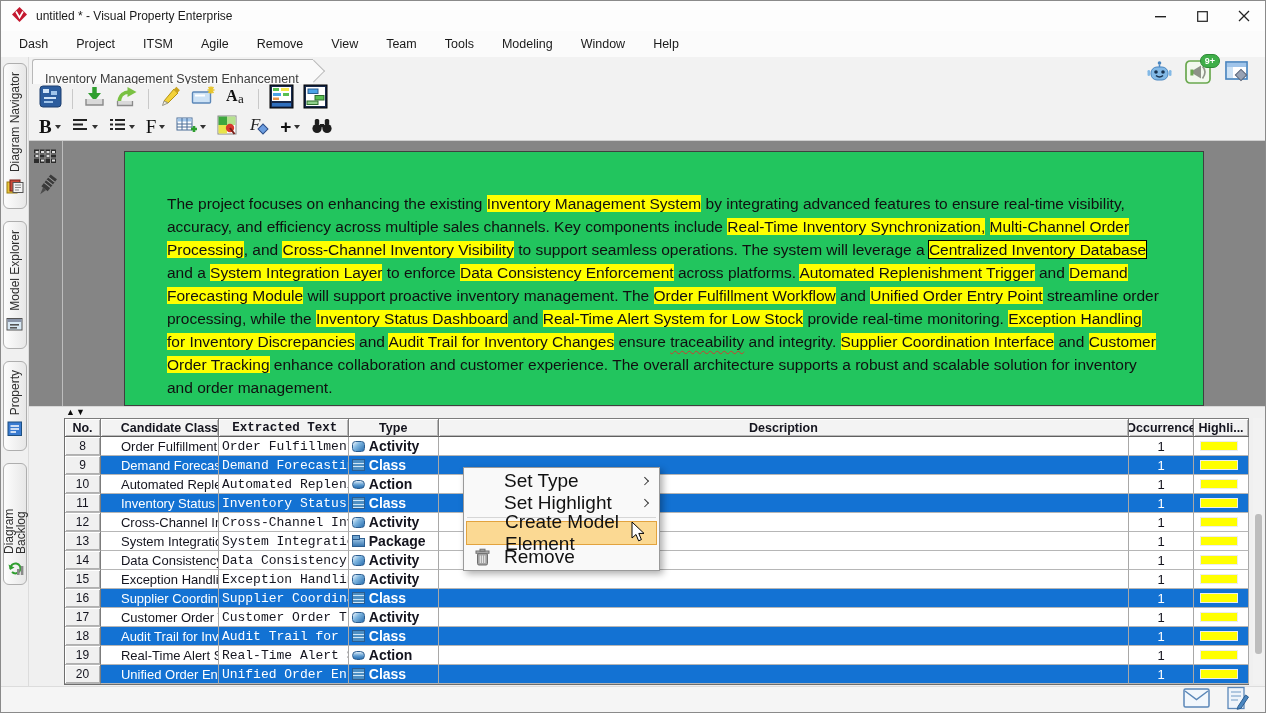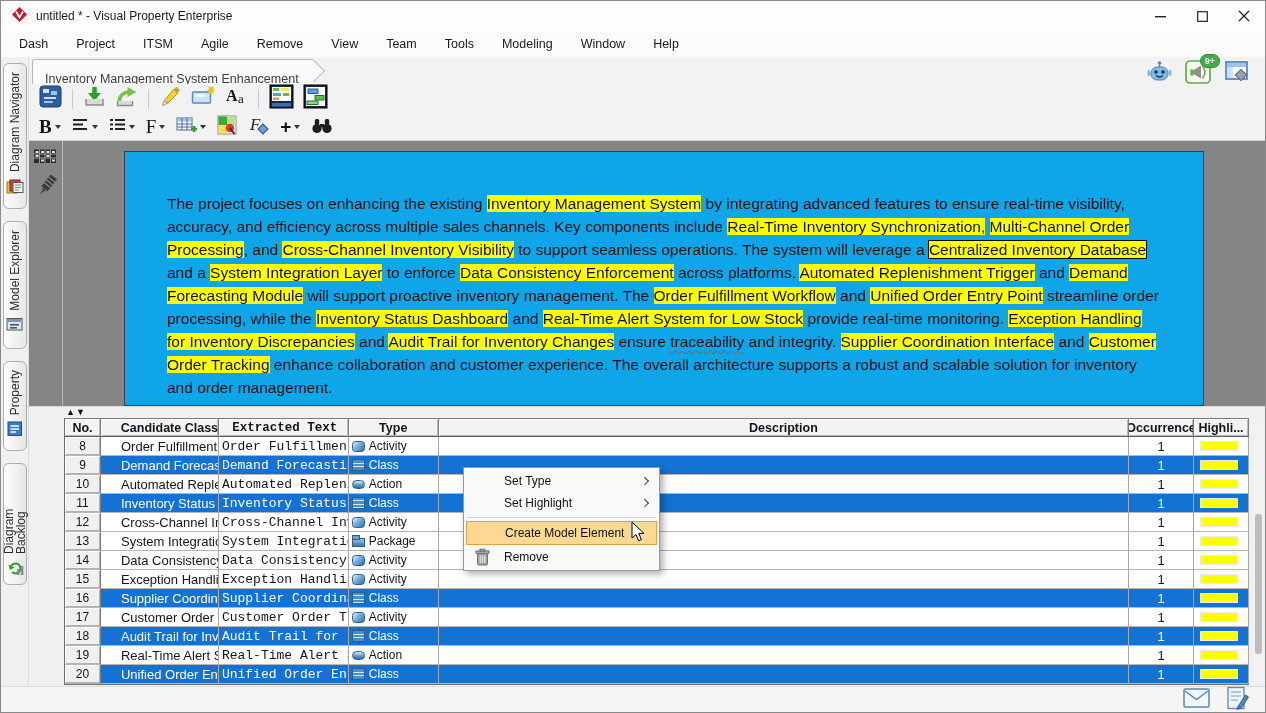--- a/index.html
+++ b/index.html
@@ -52,21 +52,21 @@
   .glyphF{font-family:"Liberation Serif",serif;font-size:19px;color:#111;}
   .glyphPlus{font-size:19px;font-weight:bold;color:#111;}
   .dd{width:0;height:0;border-left:3.5px solid transparent;border-right:3.5px solid transparent;
     border-top:4px solid #333;margin-left:3px;}
 
   
   .canvas{position:absolute;left:28px;top:140px;right:0;height:265px;background:#858585;overflow:hidden;}
   .gutter-line{position:absolute;left:33px;top:0;bottom:0;width:1px;background:#bdbdbd;}
   .gutter-ic1{position:absolute;left:4px;top:6px;}
   .gutter-ic2{position:absolute;left:6px;top:32px;}
-  .page{position:absolute;left:95px;top:10px;width:1080px;height:255px;background:#0ea5e9;border:1px solid #3f3f3f;}
+  .page{position:absolute;left:95px;top:10px;width:1080px;height:255px;background:#22c55e;border:1px solid #3f3f3f;}
   .doc-text{position:absolute;left:42px;top:40px;right:44px;font-size:15.5px;line-height:23px;color:#101010;}
   .doc-text span.hl{background:#ffff00;}
   .doc-text span.boxed{box-shadow:0 0 0 1px #000;}
   .doc-text span.sq{text-decoration:underline wavy #d23b2f 1px;text-underline-offset:3px;}
 
   
   .splitter{position:absolute;left:28px;top:405px;right:0;height:12px;background:#f0f0f0;
     border-top:1px solid #d8d8d8;display:flex;align-items:center;}
   .split-arrows{margin-left:37px;font-size:9px;color:#0a0a0a;letter-spacing:1px;line-height:1;}
 
@@ -83,35 +83,35 @@
     border-right:1px solid #7c7c7c;box-shadow:inset 1px 1px 0 #ffffff, inset -1px -1px 0 #b0b0b0;}
   .cw0{width:36px;} .cw1{width:118px;padding-left:20px;} .cw2{width:130px;padding-left:3px;font-family:Liberation Mono, monospace;}
   .cw3{width:90px;} .cw4{width:691px;} .cw5{width:65px;justify-content:center;} .cw6{width:55px;}
   .grow.sel .gcell:not(.numcell){background:#1372d3;color:#ffffff;}
   .ticon{display:inline-block;width:13px;height:12px;margin:0 4px 0 3px;flex:none;}
   .ti-Class{background:repeating-linear-gradient(to bottom,#4d8fc4 0 2.5px,#cfe6f6 2.5px 3.5px);border:1px solid #2c5d8f;}
   .ti-Activity{background:linear-gradient(135deg,#eef6fc 0%,#7fb6e0 40%,#2a6fb0 100%);border:1px solid #2c5d8f;border-radius:3.5px;height:11px;}
   .ti-Action{background:linear-gradient(180deg,#dcecf8 0%,#5d9bd0 55%,#2a6fb0 100%);border:1px solid #2c5d8f;border-radius:5px;height:9px;margin-top:1px;}
   .ti-Package{position:relative;background:linear-gradient(180deg,#9cc4e4,#3a78b2);border:1px solid #2c5d8f;height:9px;margin-top:2px;}
   .ti-Package::before{content:'';position:absolute;left:-1px;top:-4px;width:6px;height:3px;background:#6da3d0;border:1px solid #2c5d8f;}
-  .tlabel{font-size:12px;}
+  .tlabel{font-size:14px;font-weight:bold;}
   .swatch{width:38px;height:10px;background:#ffff00;border:1px solid #ececec;margin-left:6px;}
 
   
   .vsb{position:absolute;left:1252px;top:417px;width:10px;height:266px;background:#f2f2f2;}
   .vsb .thumb{position:absolute;left:1.5px;width:7px;top:96px;height:140px;background:#bdbdbd;border-radius:3px;}
 
   
   .statusbar{position:absolute;left:0;top:685px;right:0;bottom:0;background:#f5f5f5;border-top:1px solid #dcdcdc;
     display:flex;align-items:center;justify-content:flex-end;gap:16px;padding-right:16px;}
 
   
   .ctxmenu{position:absolute;left:462px;top:466px;width:197px;background:#f9f9f9;border:1px solid #9a9a9a;
     box-shadow:3px 3px 7px rgba(0,0,0,.32);padding:2px 0;z-index:50;}
-  .cm-item{position:relative;height:22px;display:flex;align-items:center;padding-left:40px;font-size:12px;color:#111;}
+  .cm-item{position:relative;height:22px;display:flex;align-items:center;padding-left:40px;font-size:19px;color:#111;}
   .cm-item.hi{background:#fbd993;border:1px solid #e2a33e;margin:1px 2px;height:24px;padding-left:38px;}
   .cm-sep{height:1px;background:#d6d6d6;margin:3px 3px;}
   .cm-arrow{position:absolute;right:12px;top:8px;width:5.5px;height:5.5px;border-top:1.6px solid #333;
     border-right:1.6px solid #333;transform:rotate(45deg);}
   .cm-ic{position:absolute;left:10px;top:2px;}
 
   .cursor{position:absolute;left:630px;top:520px;z-index:99;}
 </style>
 </head>
 <body>

